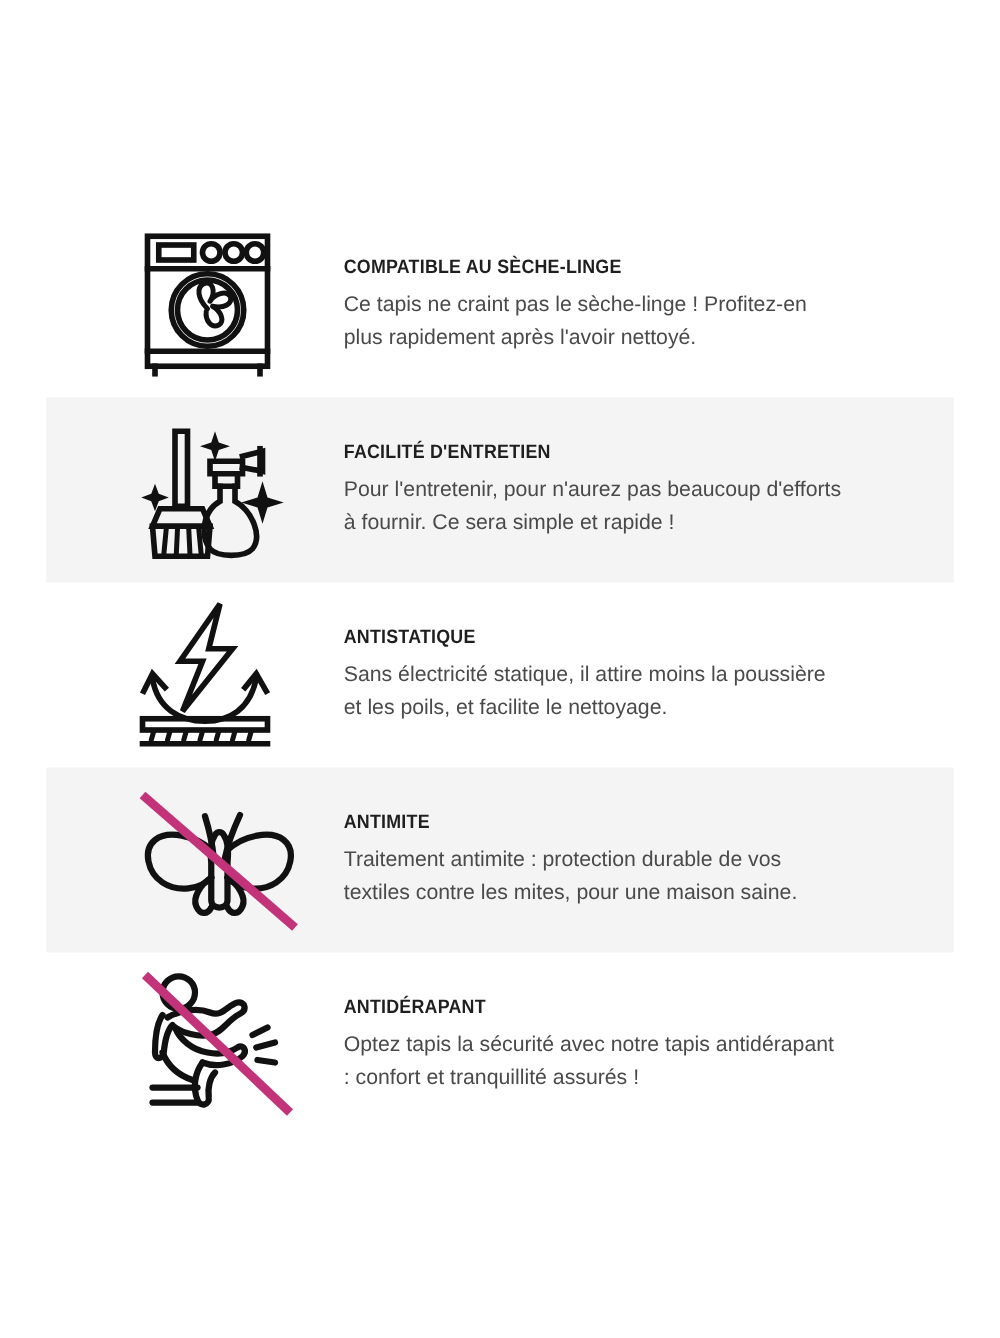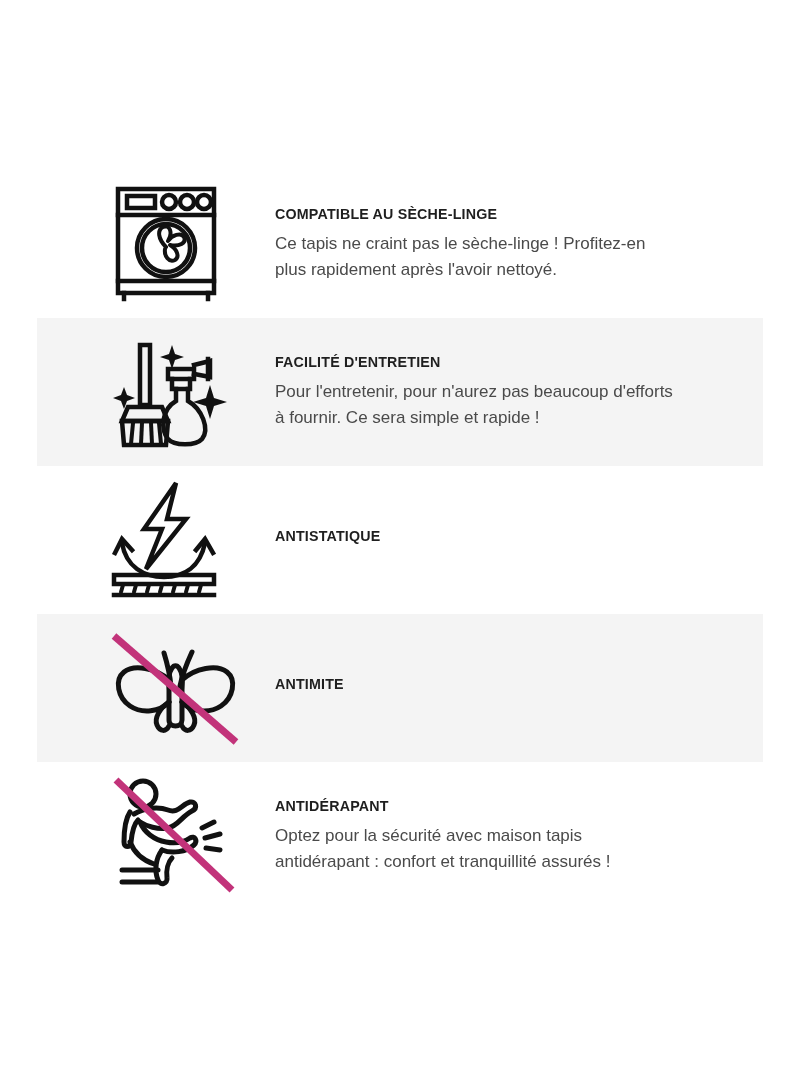--- a/index.html
+++ b/index.html
@@ -210,20 +210,21 @@
             <line class="ln-thin" x1="26" y1="104" x2="24" y2="111"></line>
             <line class="ln-thin" x1="39" y1="104" x2="37" y2="111"></line>
             <line class="ln-thin" x1="52" y1="104" x2="50" y2="111"></line>
             <line class="ln-thin" x1="65" y1="104" x2="63" y2="111"></line>
             <line class="ln-thin" x1="78" y1="104" x2="76" y2="111"></line>
             <line class="ln-thin" x1="91" y1="104" x2="89" y2="111"></line>
           </svg>
         </div>
         <div class="text-cell">
           <h3 class="feature-title">ANTISTATIQUE</h3>
+          <p class="feature-desc">Sans électricité statique, il attire moins la poussière et les poils, et facilite le nettoyage.</p>
         </div>
       </div>
     </div>
 
     <div class="feature-row shaded">
       <div class="row-bg"></div>
       <div class="row-inner">
         <div class="icon-cell">
           <svg width="130" height="120" viewBox="0 0 130 120" aria-hidden="true">
             <path class="ln" d="M54 25 C58 38 60 48 61 58"></path>
@@ -231,20 +232,21 @@
             <path class="ln" d="M62 40 C59 44 58 52 59 62 L59 92 C59 100 72 100 72 92 L72 62 C73 52 72 44 69 40 C67 37 64 37 62 40 Z"></path>
             <path class="ln" d="M59 52 C46 40 24 36 14 44 C4 52 8 70 20 78 C32 86 50 84 59 74"></path>
             <path class="ln" d="M72 52 C85 40 107 36 117 44 C127 52 123 70 111 78 C99 86 81 84 72 74"></path>
             <path class="ln" d="M59 74 C50 80 44 90 47 97 C50 104 56 104 59 98"></path>
             <path class="ln" d="M72 74 C81 80 87 90 84 97 C81 104 75 104 72 98"></path>
             <line class="strike" x1="4" y1="8" x2="126" y2="114"></line>
           </svg>
         </div>
         <div class="text-cell">
           <h3 class="feature-title">ANTIMITE</h3>
+          <p class="feature-desc">Traitement antimite : protection durable de vos textiles contre les mites, pour une maison saine.</p>
         </div>
       </div>
     </div>
 
     <div class="feature-row">
       <div class="row-inner">
         <div class="icon-cell">
           <svg width="130" height="120" viewBox="0 0 130 120" aria-hidden="true">
             <circle class="ln" cx="33" cy="18" r="13"></circle>
             <path class="ln" d="M20 36 C16 42 14 54 14 66 C14 72 20 72 21 66 C22 56 24 48 28 44"></path>
@@ -255,19 +257,19 @@
             <line class="ln" x1="12" y1="94" x2="48" y2="94"></line>
             <line class="ln" x1="12" y1="106" x2="48" y2="106"></line>
             <line class="ln" x1="92" y1="52" x2="104" y2="46"></line>
             <line class="ln" x1="95" y1="62" x2="110" y2="58"></line>
             <line class="ln" x1="96" y1="72" x2="110" y2="74"></line>
             <line class="strike" x1="6" y1="4" x2="122" y2="114"></line>
           </svg>
         </div>
         <div class="text-cell">
           <h3 class="feature-title">ANTIDÉRAPANT</h3>
-          <p class="feature-desc">Optez pour la sécurité avec maison tapis antidérapant : confort et tranquillité assurés !</p>
+          <p class="feature-desc">Optez tapis la sécurité avec notre tapis antidérapant : confort et tranquillité assurés !</p>
         </div>
       </div>
     </div>
 
   </div>
 </div>
 
 </body></html>

